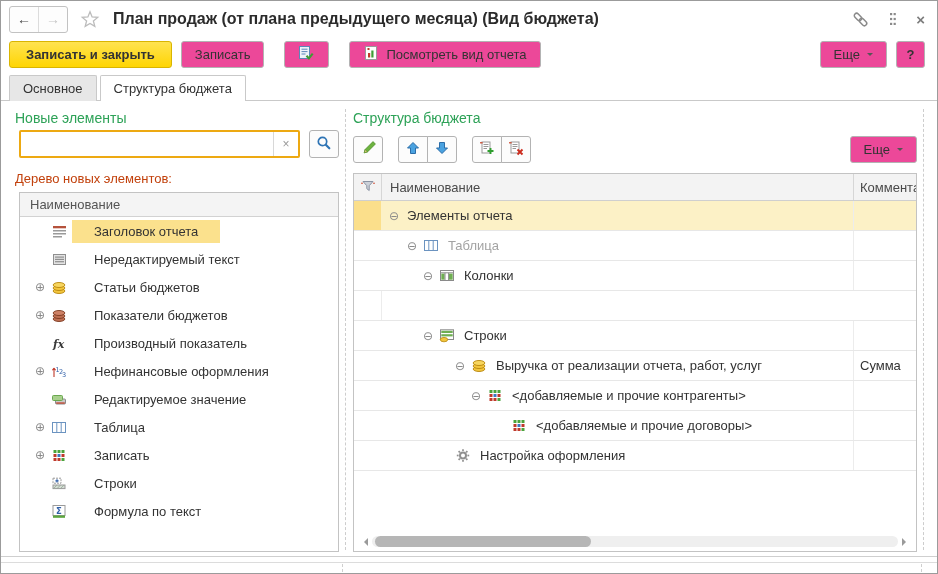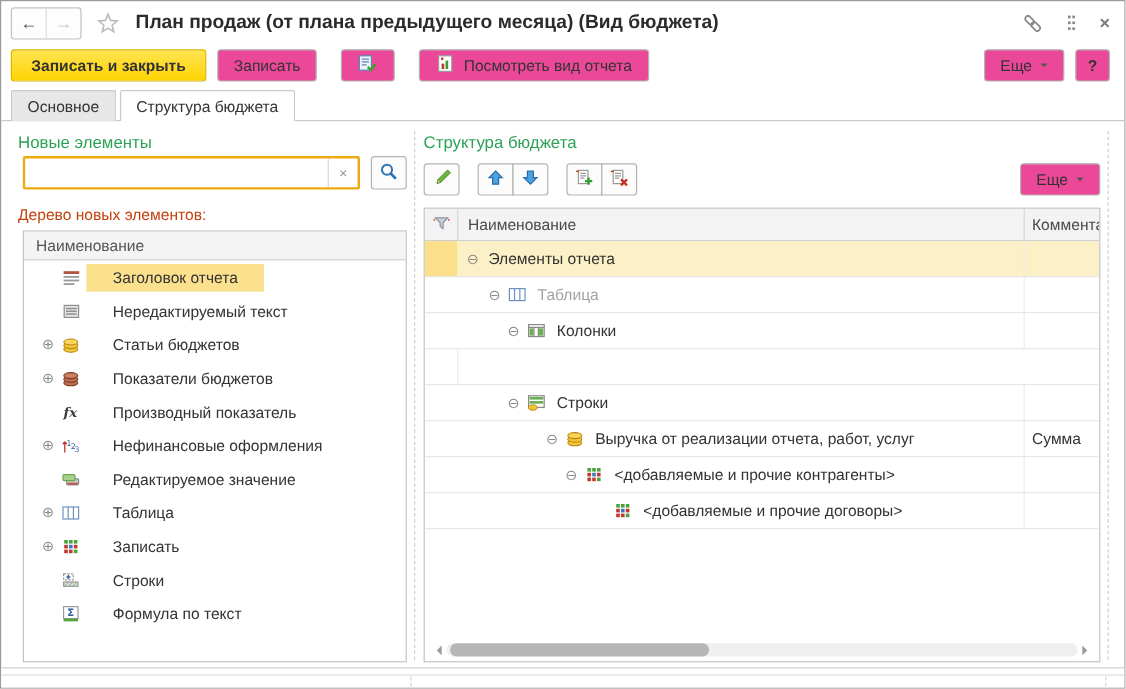--- a/index.html
+++ b/index.html
@@ -520,20 +520,42 @@
                       <rect x="2.5" y="10" width="3" height="3" fill="#c0392b"></rect>
                       <rect x="6.5" y="10" width="3" height="3" fill="#c0392b"></rect>
                       <rect x="10.5" y="10" width="3" height="3" fill="#4ba33c"></rect>
                     </g>
                   </svg>
                 </span>
                 <span class="rlbl">&lt;добавляемые и прочие договоры&gt;</span>
               </div>
               <div class="rt-ccomment"></div>
             </div>
+            <div class="rrow">
+              <div class="rt-c1"></div>
+              <div class="cell-name" style="padding-left: 72px;">
+                <span class="ico">
+                  <svg width="16" height="15" viewBox="0 0 16 15">
+                    <circle cx="8" cy="7.5" r="3" fill="none" stroke="#8f8f8f" stroke-width="2"></circle>
+                    <g stroke="#8f8f8f" stroke-width="1.7">
+                      <line x1="12.4" y1="7.5" x2="14.2" y2="7.5"></line>
+                      <line x1="1.8" y1="7.5" x2="3.6" y2="7.5"></line>
+                      <line x1="8" y1="1.2" x2="8" y2="3"></line>
+                      <line x1="8" y1="12" x2="8" y2="13.8"></line>
+                      <line x1="11.1" y1="4.4" x2="12.4" y2="3.1"></line>
+                      <line x1="3.6" y1="11.9" x2="4.9" y2="10.6"></line>
+                      <line x1="11.1" y1="10.6" x2="12.4" y2="11.9"></line>
+                      <line x1="3.6" y1="3.1" x2="4.9" y2="4.4"></line>
+                    </g>
+                  </svg>
+                </span>
+                <span class="rlbl">Настройка оформления</span>
+              </div>
+              <div class="rt-ccomment"></div>
+            </div>
           </div>
         <div class="rfiller"></div>
         <div class="hscroll">
           <span class="hs-arrow left"></span>
           <div class="hs-track">
               <div class="hs-thumb"></div>
             </div>
           <span class="hs-arrow right"></span>
         </div>
       </div>

